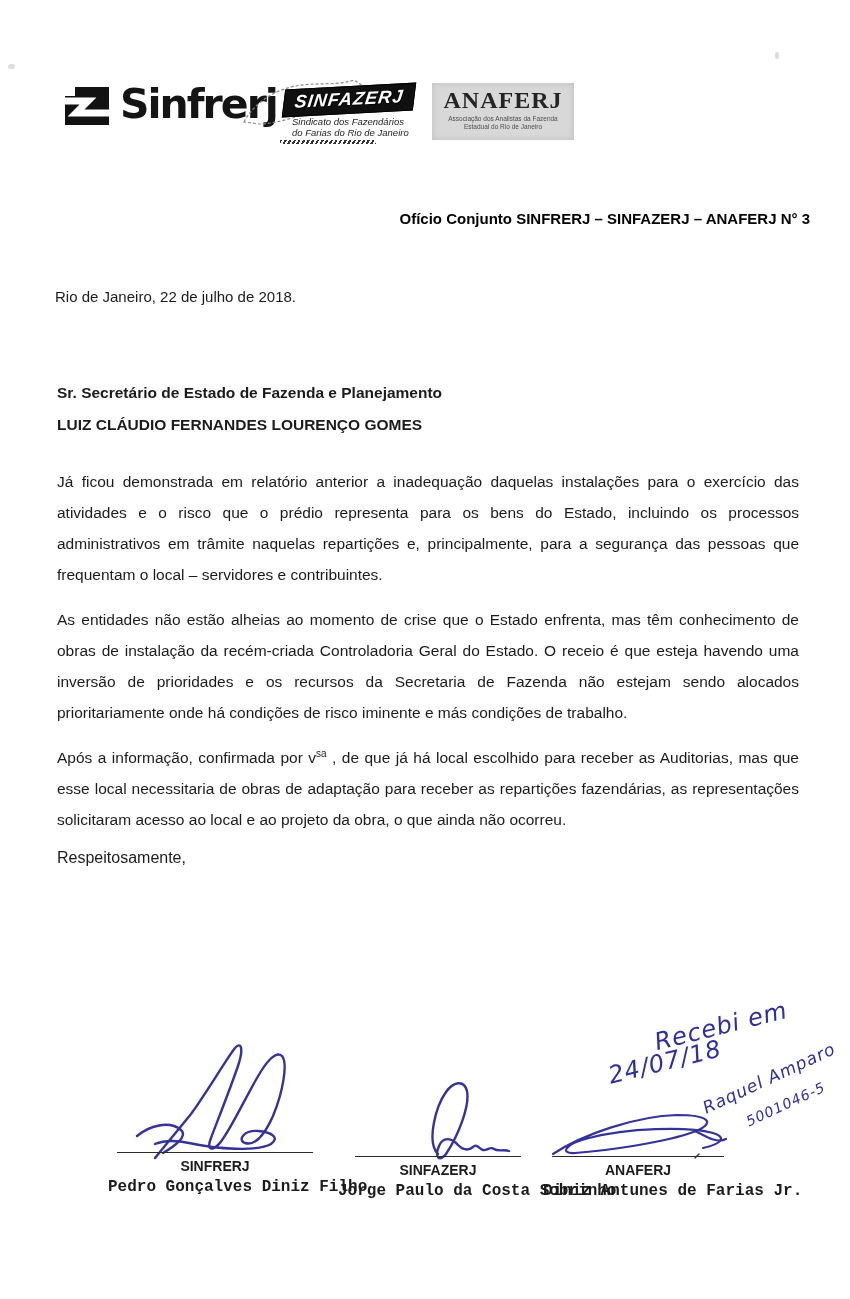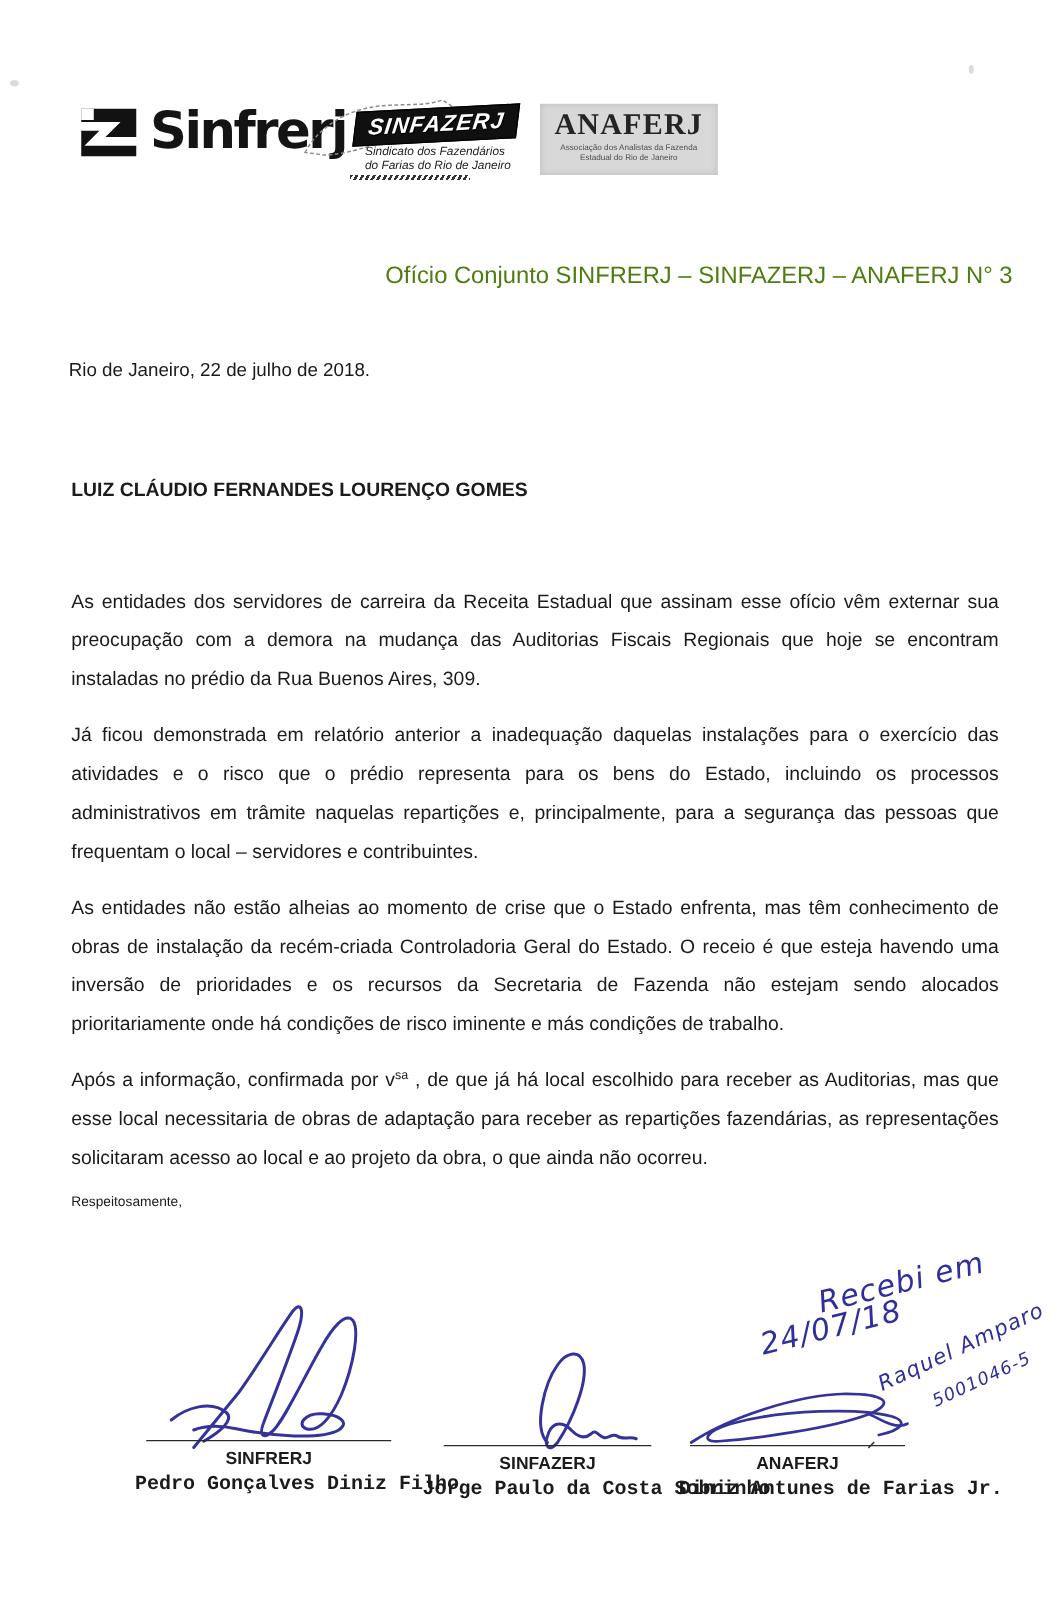--- a/index.html
+++ b/index.html
@@ -48,34 +48,34 @@
     font-family:"Liberation Serif",serif;font-size:24px;font-weight:bold;
     letter-spacing:1px;color:#242424;line-height:26px;
   }
   .ana-sub{
     font-size:6.5px;color:#4d4d4d;line-height:8px;filter:blur(0.4px);margin-top:2px;
   }
 
   
   .oficio-title{
     position:absolute;top:210px;right:40px;
-    font-size:19px;font-weight:normal;color:#4d7c0f;
+    font-size:15px;font-weight:bold;color:#000000;
   }
 
   
   .date-line{position:absolute;top:288px;left:55px;font-size:15px;}
   .addressee{position:absolute;top:377px;left:57px;line-height:32px;font-size:15.5px;font-weight:bold;}
   .letter-body{position:absolute;top:466px;left:57px;width:742px;}
   .letter-body p{
     margin:0 0 14px 0;
     font-size:15.5px;line-height:31px;
     text-align:justify;
   }
   .letter-body p sup{font-size:10px;line-height:0;}
-  .closing{margin-top:6px;font-size:11px;}
+  .closing{margin-top:6px;font-size:16px;}
 
   
   .hand-note{position:absolute;left:605px;top:1012px;width:240px;height:120px;color:#2e2e9d;}
   .hand-note span{position:absolute;font-style:italic;letter-spacing:1px;font-family:"DejaVu Sans",sans-serif;white-space:nowrap;}
   .hn1{left:48px;top:0px;font-size:24px;transform:rotate(-14deg);}
   .hn2{left:2px;top:36px;font-size:24px;transform:rotate(-14deg);}
   .hn3{left:92px;top:56px;font-size:17px;transform:rotate(-25deg);}
   .hn4{left:138px;top:84px;font-size:14px;transform:rotate(-25deg);}
 
   
@@ -125,25 +125,25 @@
       <div>Associação dos Analistas da Fazenda</div>
       <div>Estadual do Rio de Janeiro</div>
     </div>
   </div>
 
   <div class="oficio-title">Ofício Conjunto SINFRERJ – SINFAZERJ – ANAFERJ N° 3</div>
 
   <div class="date-line">Rio de Janeiro, 22 de julho de 2018.</div>
 
   <div class="addressee">
+    <div>Sr. Secretário de Estado de Fazenda e Planejamento</div>
     <div>LUIZ CLÁUDIO FERNANDES LOURENÇO GOMES</div>
   </div>
 
   <div class="letter-body">
-    <p>As entidades dos servidores de carreira da Receita Estadual que assinam esse ofício vêm externar sua preocupação com a demora na mudança das Auditorias Fiscais Regionais que hoje se encontram instaladas no prédio da Rua Buenos Aires, 309.</p>
     <p>Já ficou demonstrada em relatório anterior a inadequação daquelas instalações para o exercício das atividades e o risco que o prédio representa para os bens do Estado, incluindo os processos administrativos em trâmite naquelas repartições e, principalmente, para a segurança das pessoas que frequentam o local – servidores e contribuintes.</p>
     <p>As entidades não estão alheias ao momento de crise que o Estado enfrenta, mas têm conhecimento de obras de instalação da recém-criada Controladoria Geral do Estado. O receio é que esteja havendo uma inversão de prioridades e os recursos da Secretaria de Fazenda não estejam sendo alocados prioritariamente onde há condições de risco iminente e más condições de trabalho.</p>
     <p><span>Após a informação, confirmada por  v</span><sup>sa</sup><span> , de que já há local escolhido para receber as Auditorias, mas que esse local necessitaria de obras de adaptação para receber as repartições fazendárias, as representações solicitaram acesso ao local e ao projeto da obra, o que ainda não ocorreu.</span></p>
     <div class="closing">Respeitosamente,</div>
   </div>
 
   <div class="hand-note">
     <span class="hn1">Recebi em</span>
     <span class="hn2">24/07/18</span>
     <span class="hn3">Raquel Amparo</span>

